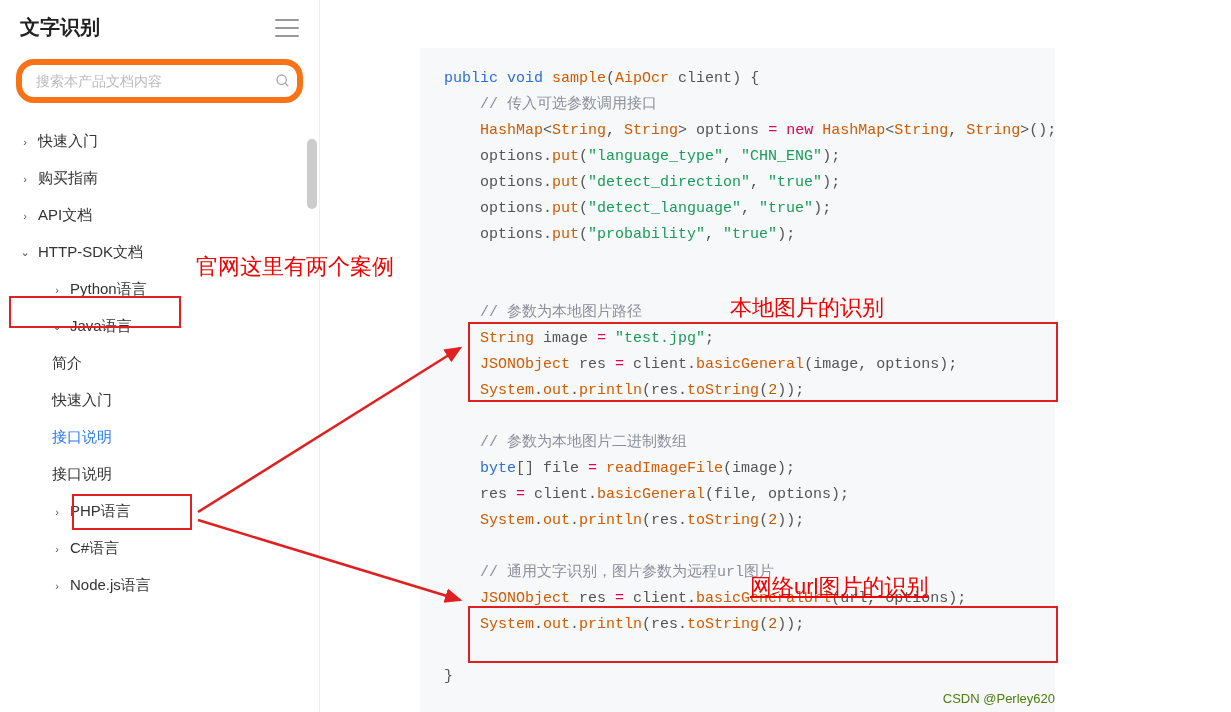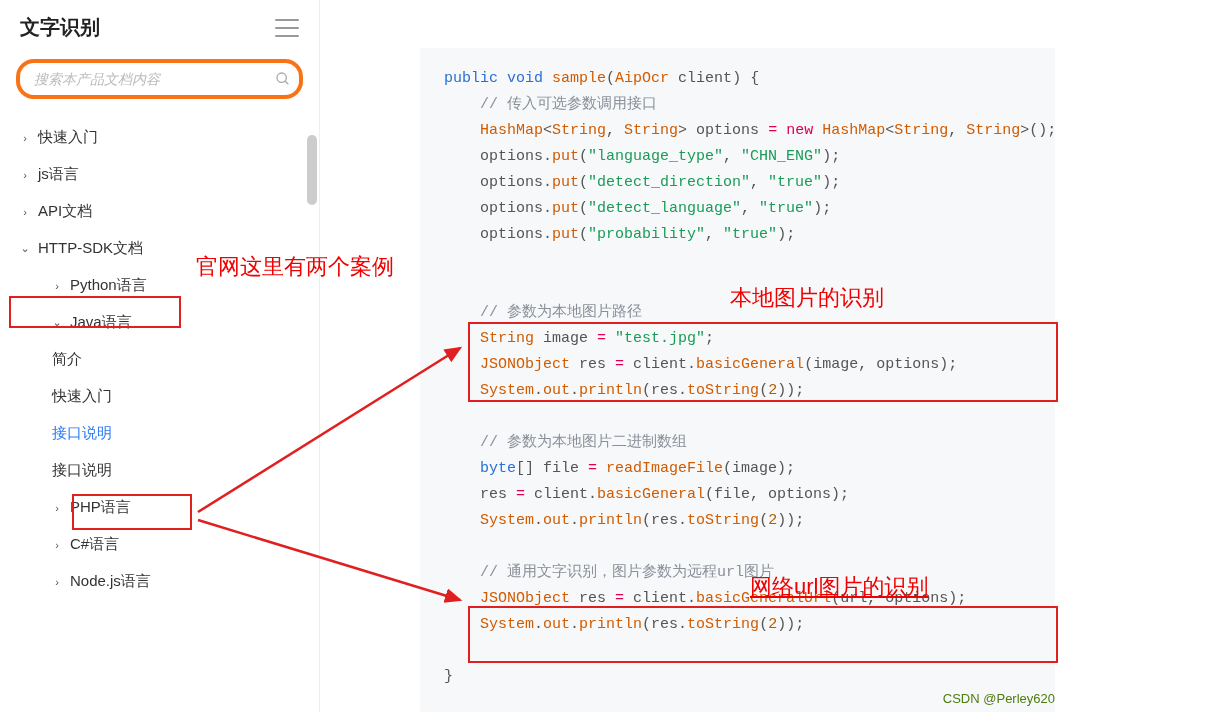--- a/index.html
+++ b/index.html
@@ -6,21 +6,21 @@
     body { font-family: -apple-system, BlinkMacSystemFont, "Segoe UI", "PingFang SC", "Microsoft YaHei", sans-serif; background: #fff; color: #222; }
     .container { display: flex; width: 1065px; height: 712px; overflow: hidden; position: relative; justify-content: center; }
     
     .sidebar { width: 320px; border-right: 1px solid #eee; display: flex; flex-direction: column; padding: 0; position: relative; }
     .sidebar-header { display: flex; align-items: center; justify-content: space-between; padding: 14px 20px 10px 20px; }
     .sidebar-title { font-size: 20px; font-weight: 700; }
     .hamburger { width: 24px; height: 18px; display: flex; flex-direction: column; justify-content: space-between; cursor: pointer; }
     .hamburger span { height: 2px; background: #999; border-radius: 1px; }
     
     .search-box { margin: 8px 16px 14px 16px; position: relative; }
-    .search-input { width: 100%; padding: 8px 36px 8px 14px; border: 4px solid #f97316; border-radius: 18px; font-size: 14px; color: #333; outline: none; font-style: italic; }
+    .search-input { width: 100%; padding: 8px 36px 8px 14px; border: 6px solid #f97316; border-radius: 18px; font-size: 14px; color: #333; outline: none; }
     .search-input::placeholder { color: #bbb; }
     .search-icon { position: absolute; right: 12px; top: 50%; transform: translateY(-50%); width: 16px; height: 16px; color: #aaa; }
     
     .nav { flex: 1; overflow-y: auto; padding: 6px 0 6px 0; position: relative; }
     .nav-scrollbar { position: absolute; right: 2px; top: 22px; width: 10px; height: 70px; background: #ccc; border-radius: 5px; }
     .nav-item { display: flex; align-items: center; padding: 9px 20px; font-size: 15px; color: #333; cursor: pointer; }
     .nav-item .chev { width: 10px; margin-right: 8px; font-size: 11px; color: #555; display: inline-block; text-align: center; }
     .nav-item.level2 { padding-left: 52px; }
     .nav-item.level3 { padding-left: 52px; }
     .nav-item.active { color: #2a7af3; }
@@ -65,21 +65,21 @@
         </svg>
     </div>
     <div class="nav">
       <div class="nav-scrollbar"></div>
       <div class="nav-item">
           <span class="chev">›</span>
           <span>快速入门</span>
         </div>
       <div class="nav-item">
           <span class="chev">›</span>
-          <span>js语言</span>
+          <span>购买指南</span>
         </div>
       <div class="nav-item">
           <span class="chev">›</span>
           <span>API文档</span>
         </div>
       <div class="nav-item" style="position:relative;">
           <span class="chev">⌄</span>
           <span>HTTP-SDK文档</span>
         </div>
       <div class="nav-item level2">
@@ -142,21 +142,21 @@
 
     <span class="kw-comment">// 通用文字识别，图片参数为远程url图片</span>
     <span class="kw-orange">JSONObject</span><span> res </span><span class="kw-eq">=</span><span> client</span>.<span class="kw-orange">basicGeneralUrl</span>(<span>url</span>, options);
     <span class="kw-orange">System</span>.<span class="kw-orange">out</span>.<span class="kw-orange">println</span>(res.<span class="kw-orange">toString</span>(<span class="kw-num">2</span>));
 
 }</div>
 
     <div class="red-rect" style="left:148px; top:274px; width:590px; height:80px;"></div>
     <div class="red-rect" style="left:148px; top:558px; width:590px; height:57px;"></div>
 
-    <div class="red-annot" style="left:410px; top:235px;">本地图片的识别</div>
+    <div class="red-annot" style="left:410px; top:245px;">本地图片的识别</div>
     <div class="red-annot" style="left:430px; top:524px;text-decoration:underline;">网络url图片的识别</div>
 
     <div class="watermark">CSDN @Perley620</div>
   </div>
 
   <div class="red-annot" style="left:196px; top:222px;margin-top:30px;">官网这里有两个案例</div>
 
   <svg class="arrow-svg" style="left:0; top:0; width:1231px; height:712px;">
     <defs>
       <marker id="arrowhead" markerWidth="8" markerHeight="8" refX="6" refY="3" orient="auto">

